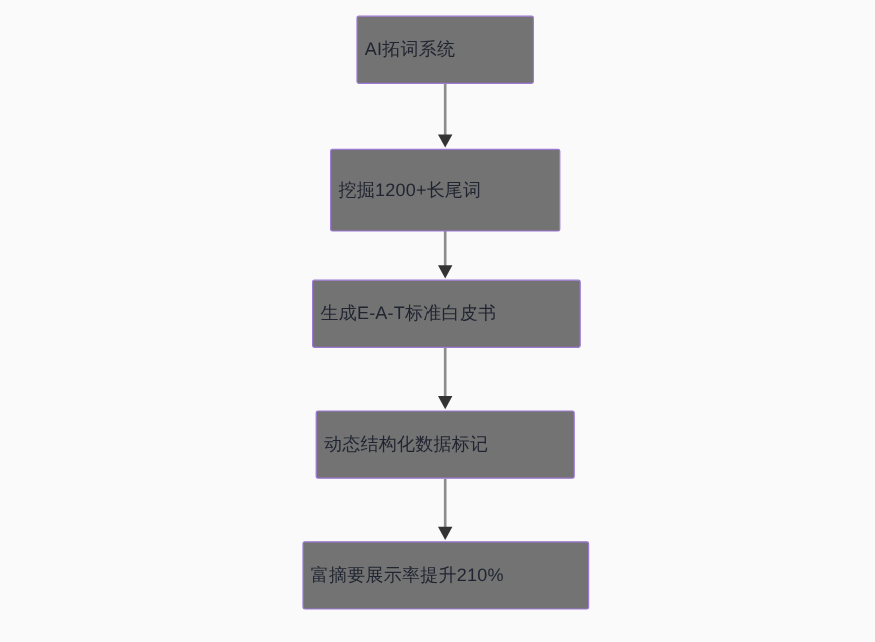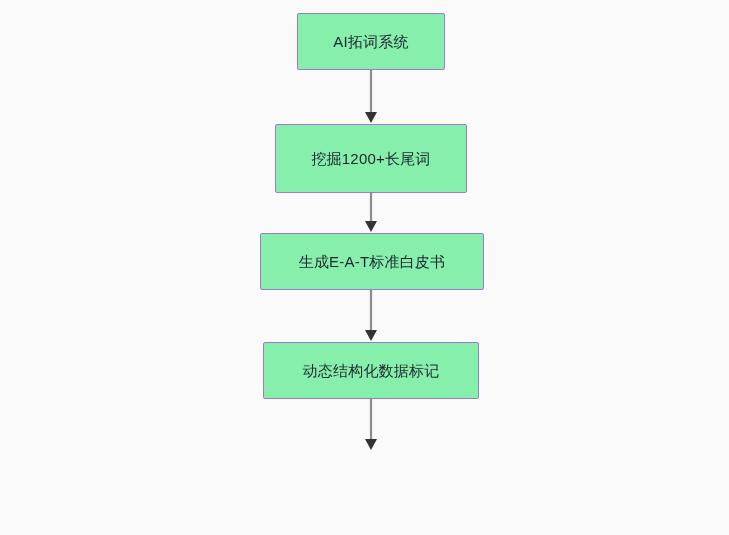--- a/index.html
+++ b/index.html
@@ -14,26 +14,26 @@
     overflow: hidden;
   }
   #flowchart {
     position: relative;
     width: 729px;
     height: 535px;
   }
   .node {
     position: absolute;
     box-sizing: border-box;
-    background: #86efac;
+    background: #737373;
     border: 1.6px solid #9d79d6;
     border-radius: 2px;
     display: flex;
     align-items: center;
-    justify-content: center;
+    justify-content: flex-start;
     color: #1f2430;
     font-size: 15px;
     line-height: 1;
     letter-spacing: 0.2px;
     white-space: nowrap;
   }
   .node-label {
     display: block;
     padding: 0 6px;
   }
@@ -88,14 +88,17 @@
   </div>
 
   <div class="node" style="left:260px; top:233px; width:224px; height:57px;">
     <span class="node-label">生成E-A-T标准白皮书</span>
   </div>
 
   <div class="node" style="left:263px; top:342px; width:216px; height:57px;">
     <span class="node-label">动态结构化数据标记</span>
   </div>
 
+  <div class="node" style="left:252px; top:451px; width:239px; height:57px;">
+    <span class="node-label">富摘要展示率提升210%</span>
+  </div>
 
 </div>
 
 </body></html>

